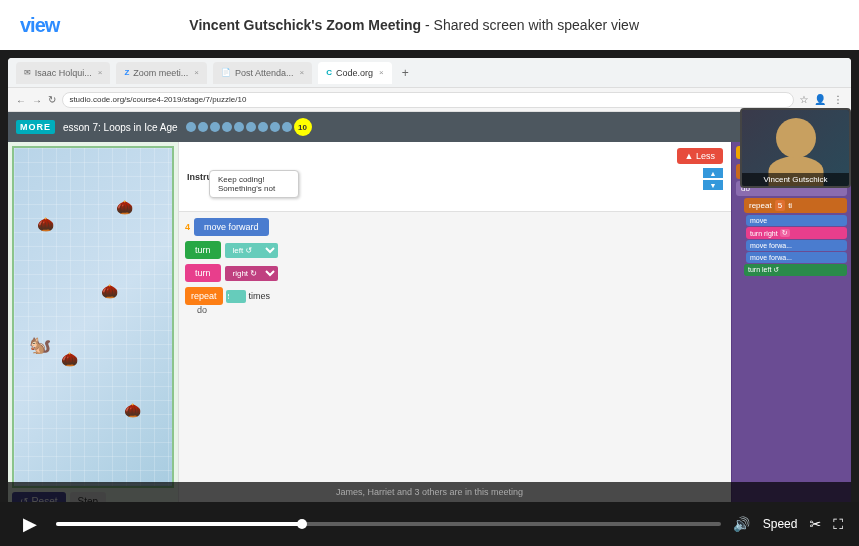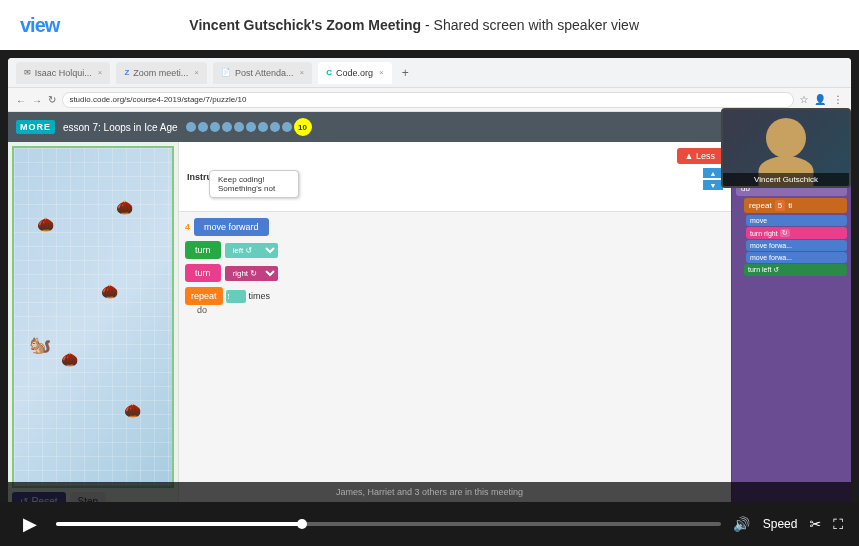--- a/index.html
+++ b/index.html
@@ -545,21 +545,21 @@
       background: #f060a0;
       padding: 0 2px;
       border-radius: 2px;
     }
 
     
     #speaker-view {
       position: absolute;
       top: 58px;
       right: 8px;
-      width: 130px;
+      width: 111px;
       height: 80px;
       background: #2a2a3a;
       border-radius: 4px;
       overflow: hidden;
       border: 2px solid #444;
       z-index: 20;
     }
 
     #speaker-video {
       width: 100%;

